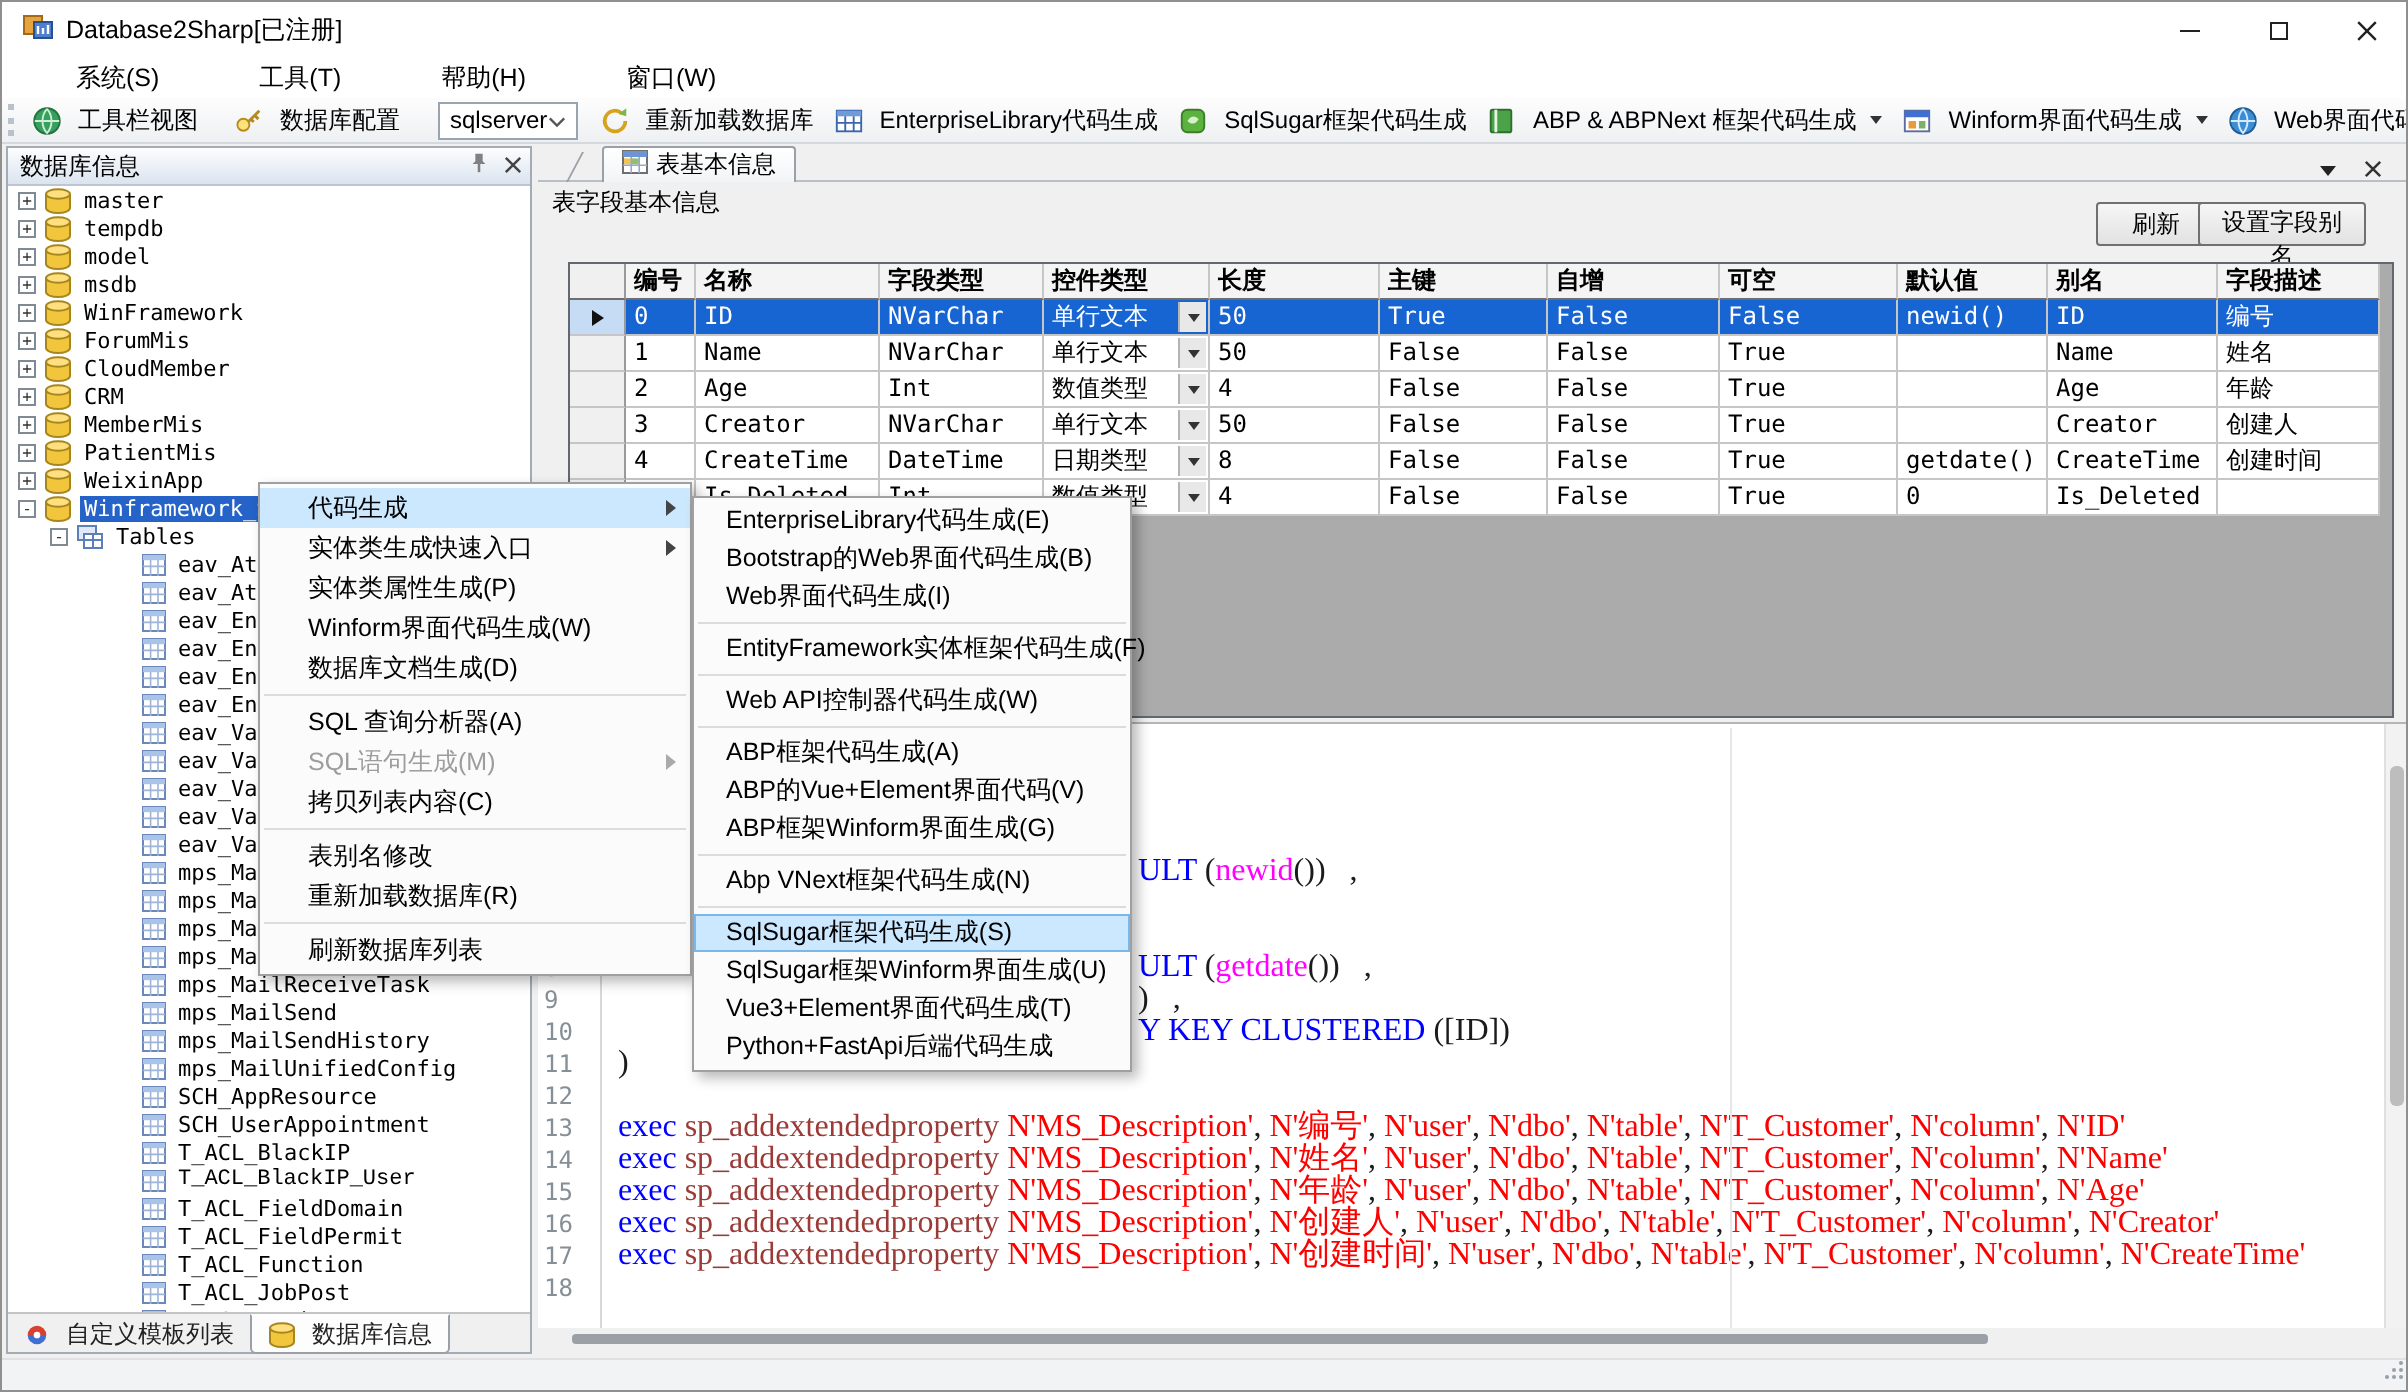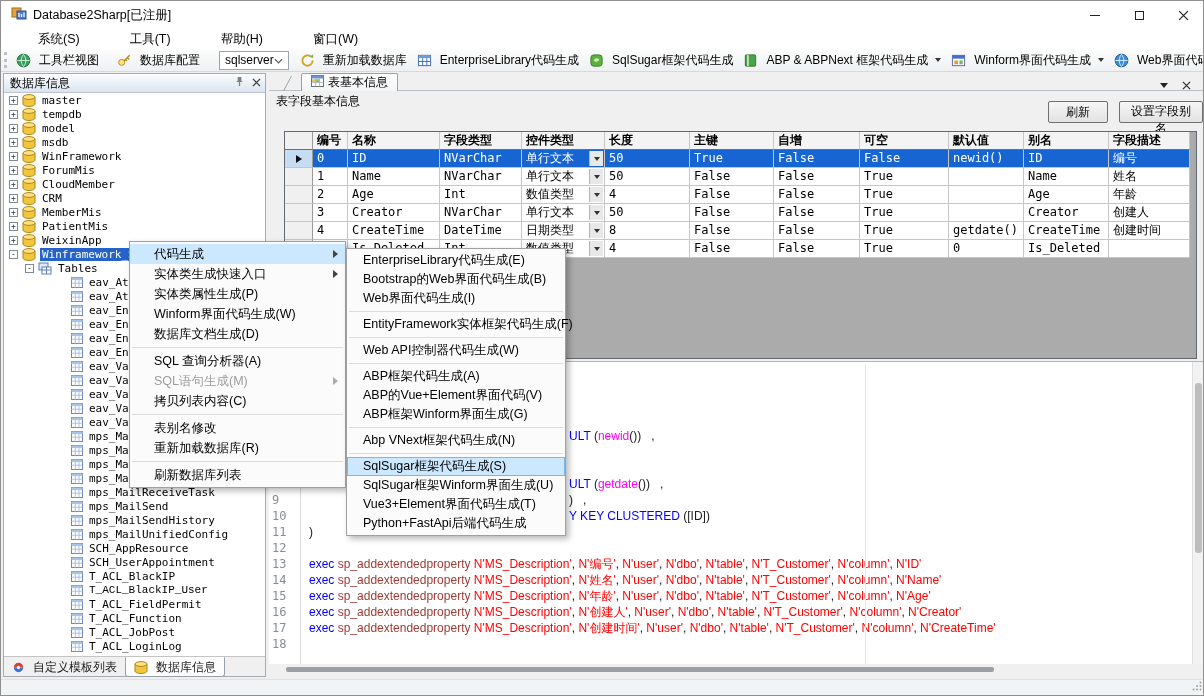--- a/index.html
+++ b/index.html
@@ -48,21 +48,21 @@
   .tab-slant{position:absolute;left:18px;top:3px;width:10px;height:15px;border-left:1px solid #9aa0a8;transform:skewX(-28deg);}
   .doc-tab{position:absolute;left:32px;top:0;height:18px;background:linear-gradient(#ffffff,#f2f4f6);
     border:1px solid #9aa0a8;border-bottom:none;border-radius:2px 2px 0 0;display:flex;align-items:center;gap:4px;
     padding:0 9px;font-size:12px;}
   .strip-icons{position:absolute;right:12px;top:3px;display:flex;gap:14px;align-items:center;}
   .strip-caret{width:0;height:0;border-left:4px solid transparent;border-right:4px solid transparent;border-top:5px solid #222;}
   .group-label{position:absolute;left:7px;top:20px;font-size:12px;}
   .wbutton{position:absolute;top:28px;height:22px;background:linear-gradient(#f6f6f6,#e2e2e2);border:1px solid #707070;
     border-radius:2px;font-size:12px;font-family:"Liberation Sans",sans-serif;}
   #btn-refresh{right:95px;width:60px;}
-  #btn-alias{right:0;width:84px;}
+  #btn-alias{right:20px;width:84px;}
   
   #grid{position:absolute;left:15px;top:58px;width:913px;height:228px;background:#ababab;border:1px solid #62686e;
     font-size:12px;font-family:"DejaVu Sans Mono", monospace;}
   .grow{display:flex;height:18px;}
   .gcell{border-right:1px solid #c6c6c6;border-bottom:1px solid #c6c6c6;padding:0 4px;line-height:17px;
     overflow:hidden;white-space:nowrap;background:#fff;flex:0 0 auto;}
   .ghead .gcell{background:#f4f4f4;font-family:"Liberation Sans",sans-serif;font-weight:bold;border-bottom:1px solid #6e6e6e;}
   .gsel .gcell{background:#1765d3;color:#fff;}
   .rowsel{background:#f0f0f0 !important;border-right:1px solid #9a9a9a;display:flex;align-items:center;justify-content:center;}
   .gsel .rowsel{background:#c6dcf5 !important;}
@@ -70,21 +70,21 @@
   .combo-cell{position:relative;padding-right:18px;}
   .combo-btn{position:absolute;right:1px;top:1px;bottom:1px;width:14px;background:#e8e8e8;border-left:1px solid #b4b4b4;
     display:flex;align-items:center;justify-content:center;}
   .combo-btn i{width:0;height:0;border-left:3.5px solid transparent;border-right:3.5px solid transparent;border-top:4px solid #333;}
   
   #codearea{position:absolute;left:0;top:288px;width:934px;height:303px;background:#fff;border-top:1px solid #b5b5b5;
     font-family:"DejaVu Sans Mono", monospace;font-size:12px;}
   #gutter{position:absolute;left:0;top:2px;width:32px;bottom:0;border-right:1px solid #d8d8d8;color:#858f96;}
   #gutter div{height:16px;line-height:16px;padding-left:3px;}
   #codelines{position:absolute;left:40px;top:2px;right:12px;bottom:0;overflow:hidden;}
-  #codelines pre{margin:0;height:16px;line-height:16px;font-family:Liberation Sans, sans-serif;font-size:12px;}
+  #codelines pre{margin:0;height:16px;line-height:16px;font-family:Liberation Serif, serif;font-size:16px;}
   #guide{position:absolute;left:596px;top:2px;bottom:0;width:1px;background:#e7e7e7;}
   .kw{color:#0000ff;} .fn{color:#ff00ff;} .str{color:#ff0000;} .proc{color:#9b3a36;text-align:right;} .pl{color:#1b1b1b;}
   #vscroll{position:absolute;right:0;top:0;width:11px;bottom:0;background:#f2f2f2;border-left:1px solid #e0e0e0;}
   #vthumb{position:absolute;left:2px;top:21px;width:7px;height:170px;background:#bdbdbd;border-radius:3px;}
   #hscroll{position:absolute;left:0;top:593px;width:923px;height:9px;}
   #hthumb{position:absolute;left:17px;top:1px;width:708px;height:5px;background:#9aa0a6;border-radius:2px;}
   
   #statusbar{position:absolute;left:0;top:678px;width:1204px;height:18px;background:#f2f3f5;border-top:1px solid #dfe1e4;}
   #grip{position:absolute;right:3px;bottom:2px;}
   
@@ -625,20 +625,31 @@
         </div>
         <div class="trow" style="padding-left: 52px;">
           <span style="width: 15px; flex: 0 0 auto;"></span>
           <span class="ticon">
             <svg width="12" height="11" viewBox="0 0 12 11">
               <rect x="0.5" y="0.5" width="11" height="10" fill="#fff" stroke="#6c87bc"></rect>
               <rect x="0.5" y="0.5" width="11" height="2.6" fill="#aac3e8"></rect>
               <path d="M4.3 3v8M8 3v8M0.5 6.2h11" stroke="#9db4d8" stroke-width="0.8"></path>
             </svg>
           </span>
+          <span class="tlabel">T_ACL_FieldDomain</span>
+        </div>
+        <div class="trow" style="padding-left: 52px;">
+          <span style="width: 15px; flex: 0 0 auto;"></span>
+          <span class="ticon">
+            <svg width="12" height="11" viewBox="0 0 12 11">
+              <rect x="0.5" y="0.5" width="11" height="10" fill="#fff" stroke="#6c87bc"></rect>
+              <rect x="0.5" y="0.5" width="11" height="2.6" fill="#aac3e8"></rect>
+              <path d="M4.3 3v8M8 3v8M0.5 6.2h11" stroke="#9db4d8" stroke-width="0.8"></path>
+            </svg>
+          </span>
           <span class="tlabel">T_ACL_FieldPermit</span>
         </div>
         <div class="trow" style="padding-left: 52px;">
           <span style="width: 15px; flex: 0 0 auto;"></span>
           <span class="ticon">
             <svg width="12" height="11" viewBox="0 0 12 11">
               <rect x="0.5" y="0.5" width="11" height="10" fill="#fff" stroke="#6c87bc"></rect>
               <rect x="0.5" y="0.5" width="11" height="2.6" fill="#aac3e8"></rect>
               <path d="M4.3 3v8M8 3v8M0.5 6.2h11" stroke="#9db4d8" stroke-width="0.8"></path>
             </svg>

